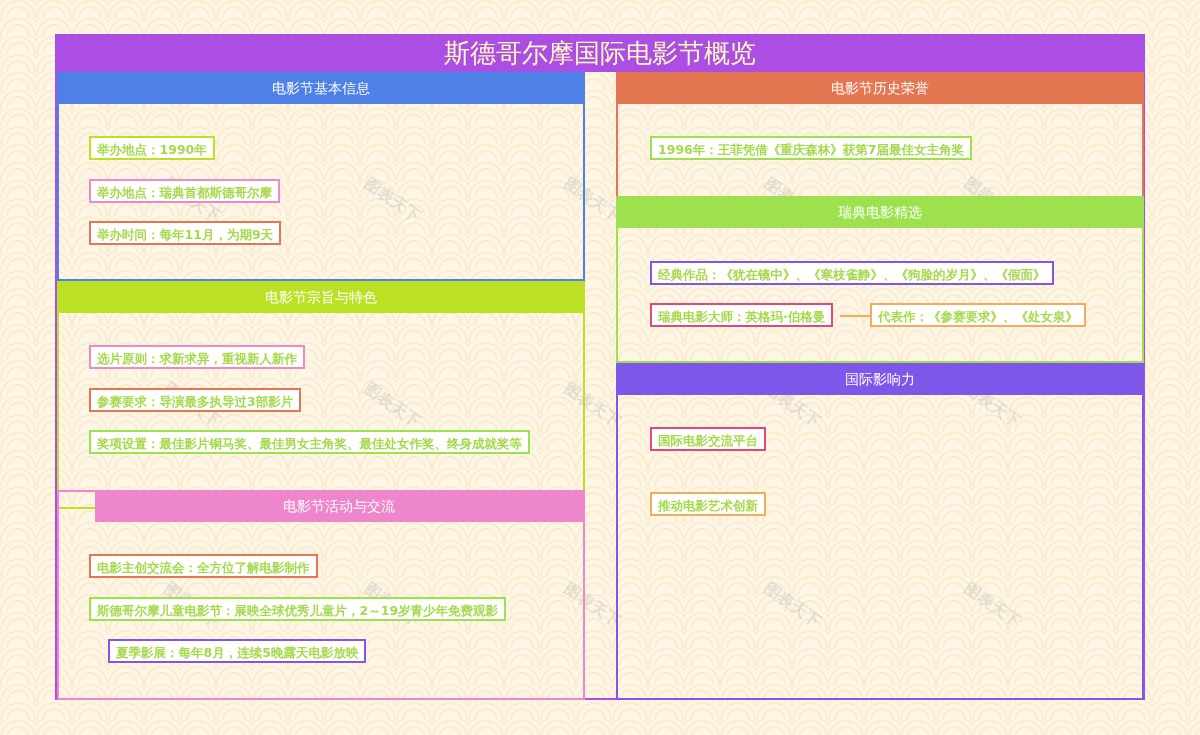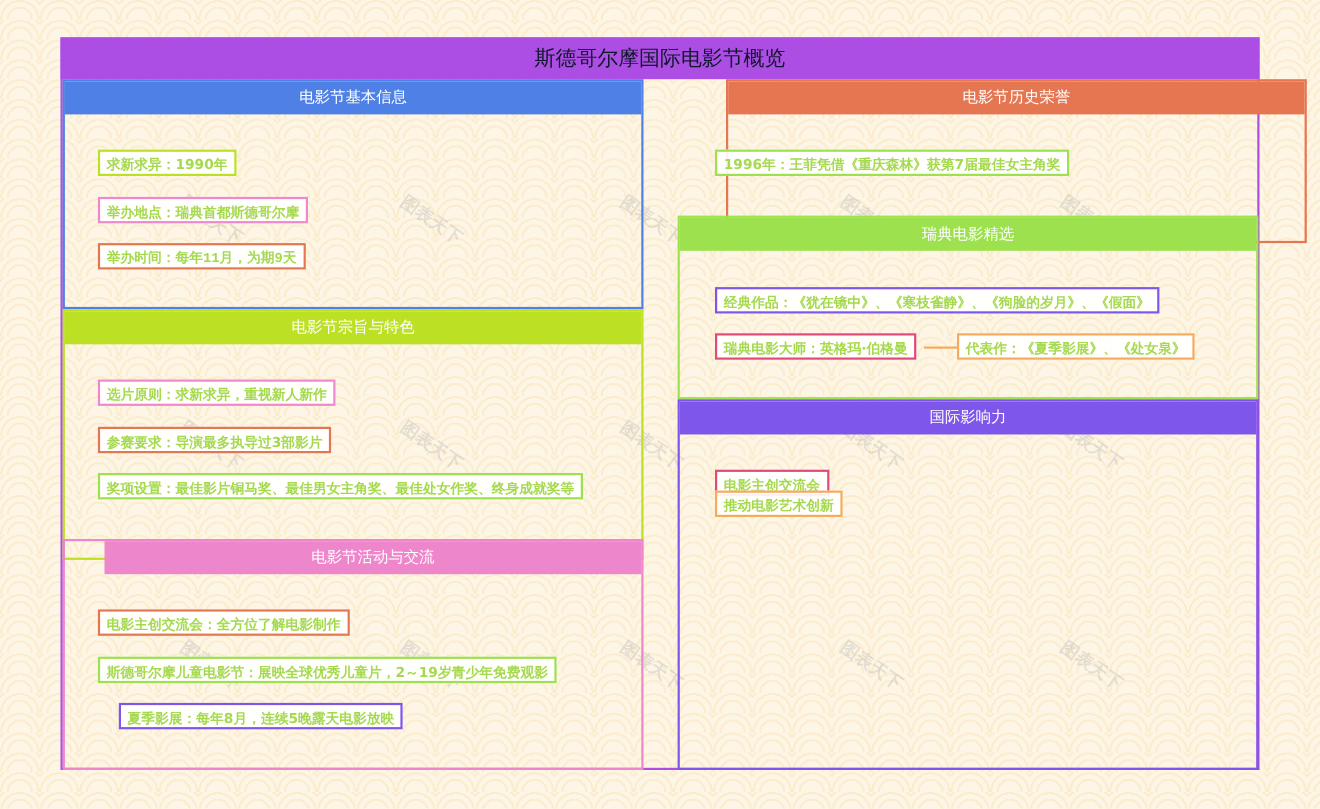--- a/index.html
+++ b/index.html
@@ -5,21 +5,21 @@
   html, body { margin:0; padding:0; }
   body {
     width:1200px; height:735px; position:relative; overflow:hidden;
     font-family: "DejaVu Sans", "Liberation Sans", sans-serif;
     background-color:#fdf6e6;
     background-image:
       radial-gradient(circle at 50% 100%, transparent 10px, #fbeccd 10px, #fbeccd 12px, transparent 12px, transparent 16px, #fbeccd 16px, #fbeccd 18px, transparent 18px, transparent 22px, #fbeccd 22px, #fbeccd 24px, transparent 24px);
     background-size:36px 18px;
   }
   .frame { position:absolute; left:55px; top:34px; width:1090px; height:666px; border:2px solid #ac4de3; box-sizing:border-box; }
-  .title-bar { position:absolute; left:55px; top:34px; width:1090px; height:38px; background:#ac4de3; color:#0f172a; font-size:19px; display:flex; align-items:center; justify-content:center; }
+  .title-bar { position:absolute; left:55px; top:34px; width:1090px; height:38px; background:#ac4de3; color:#fef9c3; font-size:26px; display:flex; align-items:center; justify-content:center; }
   .panel { position:absolute; box-sizing:border-box; border:2px solid; }
   .panel-head { height:30px; color:#fff; font-size:14px; display:flex; align-items:center; justify-content:center; }
   .node { position:absolute; border:2px solid; background:rgba(255,255,255,0.92); color:#a5d94e; font-size:12.5px; font-weight:bold; padding:0 6px; height:24px; line-height:24px; white-space:nowrap; box-sizing:border-box; }
   .connector { position:absolute; height:2px; background:#f4ab5e; }
   .watermark { position:absolute; color:rgba(180,180,180,0.35); font-size:16px; font-weight:bold; transform:rotate(35deg); pointer-events:none; }
 </style>
 </head>
 <body>
 
 <div class="watermark" style="left:160px;top:190px;">图表天下</div>
@@ -37,48 +37,48 @@
 <div class="watermark" style="left:560px;top:595px;">图表天下</div>
 <div class="watermark" style="left:760px;top:595px;">图表天下</div>
 <div class="watermark" style="left:960px;top:595px;">图表天下</div>
 
 <div class="frame"></div>
 <div class="title-bar">斯德哥尔摩国际电影节概览</div>
 
 <div class="panel" style="left:57px;top:72px;width:528px;height:209px;border-color:#4e80e6;">
   <div class="panel-head" style="background:#4e80e6;">电影节基本信息</div>
 </div>
-<div class="node" style="left:89px;top:136px;border-color:#bce023;">求新求异：1990年</div>
+<div class="node" style="left:89px;top:136px;border-color:#bce023;">举办地点：1990年</div>
 <div class="node" style="left:89px;top:179px;border-color:#ef88cc;">举办地点：瑞典首都斯德哥尔摩</div>
-<div class="node" style="left:89px;top:221px;border-color:#e57652;font-family:Liberation Mono, monospace;">举办时间：每年11月，为期9天</div>
+<div class="node" style="left:89px;top:221px;border-color:#e57652;">举办时间：每年11月，为期9天</div>
 
 <div class="panel" style="left:57px;top:281px;width:528px;height:228px;border-color:#bce023;">
   <div class="panel-head" style="background:#bce023;">电影节宗旨与特色</div>
 </div>
 <div class="node" style="left:89px;top:345px;border-color:#ef88cc;">选片原则：求新求异，重视新人新作</div>
 <div class="node" style="left:89px;top:388px;border-color:#e57652;">参赛要求：导演最多执导过3部影片</div>
 <div class="node" style="left:89px;top:430px;border-color:#9de24e;">奖项设置：最佳影片铜马奖、最佳男女主角奖、最佳处女作奖、终身成就奖等</div>
 
 <div class="panel" style="left:57px;top:490px;width:528px;height:210px;border-color:#ee86cb;padding-left:36px;">
   <div class="panel-head" style="background:#ee86cb;">电影节活动与交流</div>
 </div>
 <div class="node" style="left:89px;top:554px;border-color:#e57652;">电影主创交流会：全方位了解电影制作</div>
 <div class="node" style="left:89px;top:597px;border-color:#9de24e;">斯德哥尔摩儿童电影节：展映全球优秀儿童片，2～19岁青少年免费观影</div>
 <div class="node" style="left:89px;top:639px;border-color:#7f56ea;margin-left:19px;">夏季影展：每年8月，连续5晚露天电影放映</div>
 
-<div class="panel" style="left:616px;top:72px;width:528px;height:149px;border-color:#e57652;margin-left:44px;">
+<div class="panel" style="left:616px;top:72px;width:528px;height:149px;border-color:#e57652;">
   <div class="panel-head" style="background:#e57652;">电影节历史荣誉</div>
 </div>
 <div class="node" style="left:650px;top:136px;border-color:#9de24e;">1996年：王菲凭借《重庆森林》获第7届最佳女主角奖</div>
 
 <div class="panel" style="left:616px;top:196px;width:528px;height:167px;border-color:#9de24e;">
   <div class="panel-head" style="background:#9de24e;">瑞典电影精选</div>
 </div>
 <div class="node" style="left:650px;top:261px;border-color:#7f56ea;">经典作品：《犹在镜中》、《寒枝雀静》、《狗脸的岁月》、《假面》</div>
 <div class="node" style="left:650px;top:303px;border-color:#e0497a;">瑞典电影大师：英格玛·伯格曼</div>
 <div class="connector" style="left:840px;top:315px;width:30px;"></div>
-<div class="node" style="left:870px;top:303px;border-color:#f4ab5e;">代表作：《夏季影展》、《处女泉》</div>
+<div class="node" style="left:870px;top:303px;border-color:#f4ab5e;">代表作：《参赛要求》、《处女泉》</div>
 
 <div class="panel" style="left:616px;top:363px;width:528px;height:337px;border-color:#7f56ea;">
   <div class="panel-head" style="background:#7f56ea;">国际影响力</div>
 </div>
-<div class="node" style="left:650px;top:427px;border-color:#e0497a;">电影主创交流会</div>
-<div class="node" style="left:650px;top:446px;border-color:#f4ab5e;">推动电影艺术创新</div>
+<div class="node" style="left:650px;top:427px;border-color:#e0497a;">国际电影交流平台</div>
+<div class="node" style="left:650px;top:492px;border-color:#f4ab5e;">推动电影艺术创新</div>
 
 </body></html>

